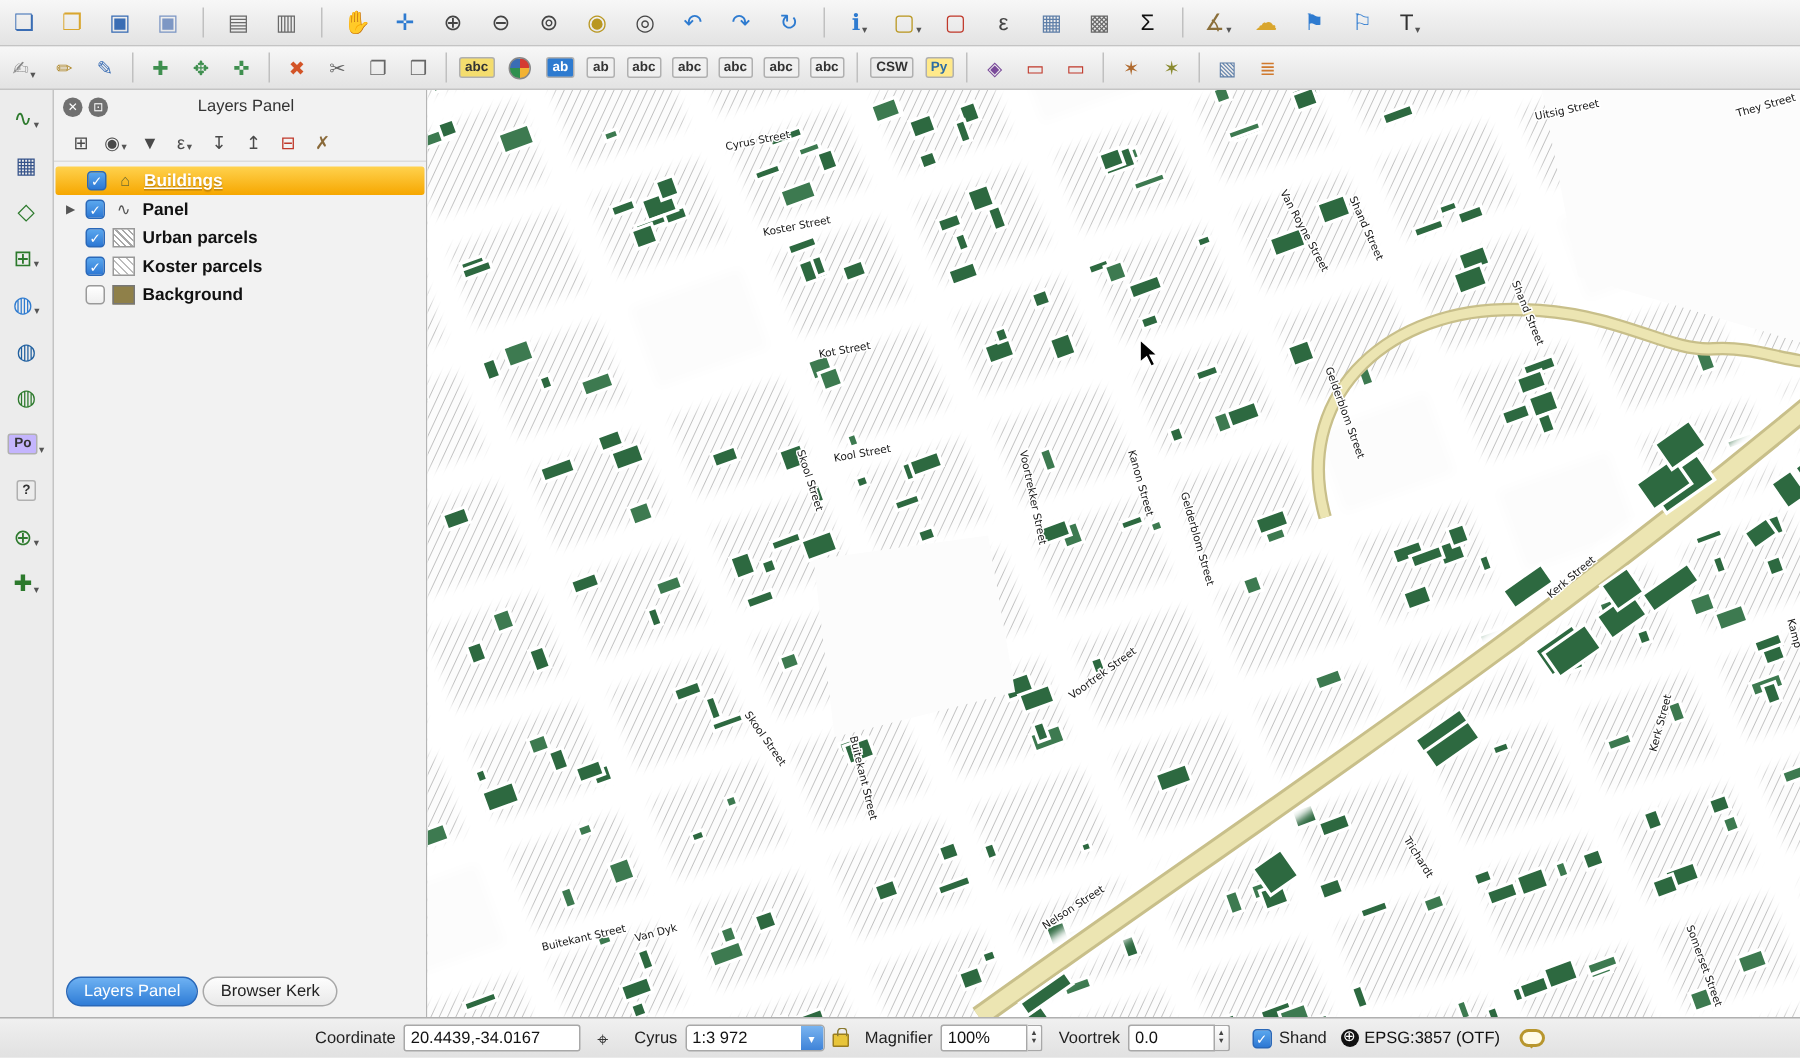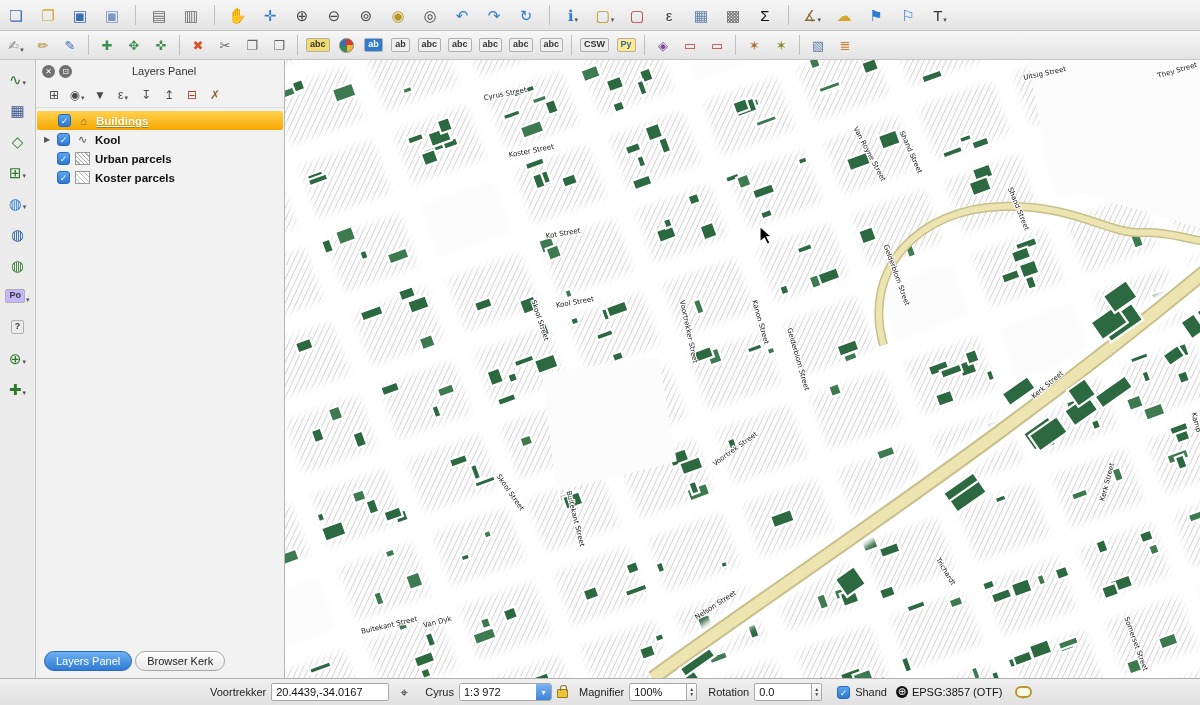--- a/index.html
+++ b/index.html
@@ -334,33 +334,39 @@
           <div class="layer-row selected">
             <span class="exp"></span>
             <span class="cb checked">✓</span>
             <span class="licon buildings">⌂</span>
             <span class="layer-label">Buildings</span>
           </div>
           <div class="layer-row">
             <span class="exp">▶</span>
             <span class="cb checked">✓</span>
             <span class="licon roads">∿</span>
-            <span class="layer-label">Kool</span>
+            <span class="layer-label">Panel</span>
           </div>
           <div class="layer-row">
             <span class="exp"></span>
             <span class="cb checked">✓</span>
             <span class="licon hatch"></span>
             <span class="layer-label">Urban parcels</span>
           </div>
           <div class="layer-row">
             <span class="exp"></span>
             <span class="cb checked">✓</span>
             <span class="licon hatch2"></span>
             <span class="layer-label">Koster parcels</span>
+          </div>
+          <div class="layer-row">
+            <span class="exp"></span>
+            <span class="cb"></span>
+            <span class="licon solid"></span>
+            <span class="layer-label">Background</span>
           </div>
         </div>
       <div class="panel-tabs" id="panel-tabs">
           <button class="ptab active">Layers Panel</button>
           <button class="ptab inactive">Browser Kerk</button>
         </div>
     </div>
     <div id="map-wrap">
       <svg id="map-svg" viewBox="0 0 915 616" preserveAspectRatio="xMidYMid slice">
           <defs>
@@ -727,40 +733,40 @@
             <text class="street-label" transform="translate(818 440) rotate(-75)">Kerk Street</text>
             <text class="street-label" transform="translate(838 556) rotate(70)">Somerset Street</text>
             <text class="street-label" transform="translate(905 352) rotate(75)">Kamp</text>
             <text class="street-label" transform="translate(748 338) rotate(-40)">Kerk Street</text>
           </g>
           <polygon points="475,166 475,181 479.3,177.4 482.4,183.6 484.8,182.3 481.7,176.2 486.5,176.2" fill="#000000" stroke="#ffffff" stroke-width="1"></polygon>
         </svg>
     </div>
   </div>
   <div id="status-bar">
-    <span class="sb-label first">Voortrekker</span>
+    <span class="sb-label first">Coordinate</span>
     <input class="sb-input" style="width: 118px;" value="20.4439,-34.0167">
     <button class="tb-btn" style="height:18px">
         <span class="tb-glyph" id="mouse-glyph" style="font-size:13px;color:#333">⌖</span>
       </button>
     <span class="sb-label">Cyrus</span>
     <div class="combo">
       <input class="sb-input" style="width: 76px;" value="1:3 972">
       <span class="combo-arrow" id="scale-arrow">▾</span>
     </div>
     <span class="lock"></span>
     <span class="sb-label">Magnifier</span>
     <div class="spinwrap">
       <input class="sb-input" style="width: 58px; border-radius: 2px 0px 0px 2px;" value="100%">
       <span class="spin">
           <span class="spin-up">▲</span>
           <span class="spin-down">▼</span>
         </span>
     </div>
-    <span class="sb-label">Rotation</span>
+    <span class="sb-label">Voortrek</span>
     <div class="spinwrap">
       <input class="sb-input" style="width: 58px; border-radius: 2px 0px 0px 2px;" value="0.0">
       <span class="spin">
           <span class="spin-up">▲</span>
           <span class="spin-down">▼</span>
         </span>
     </div>
     <span class="cb checked" id="render-cb" style="margin-left:10px">✓</span>
     <span>Shand</span>
     <button class="crs-btn">

